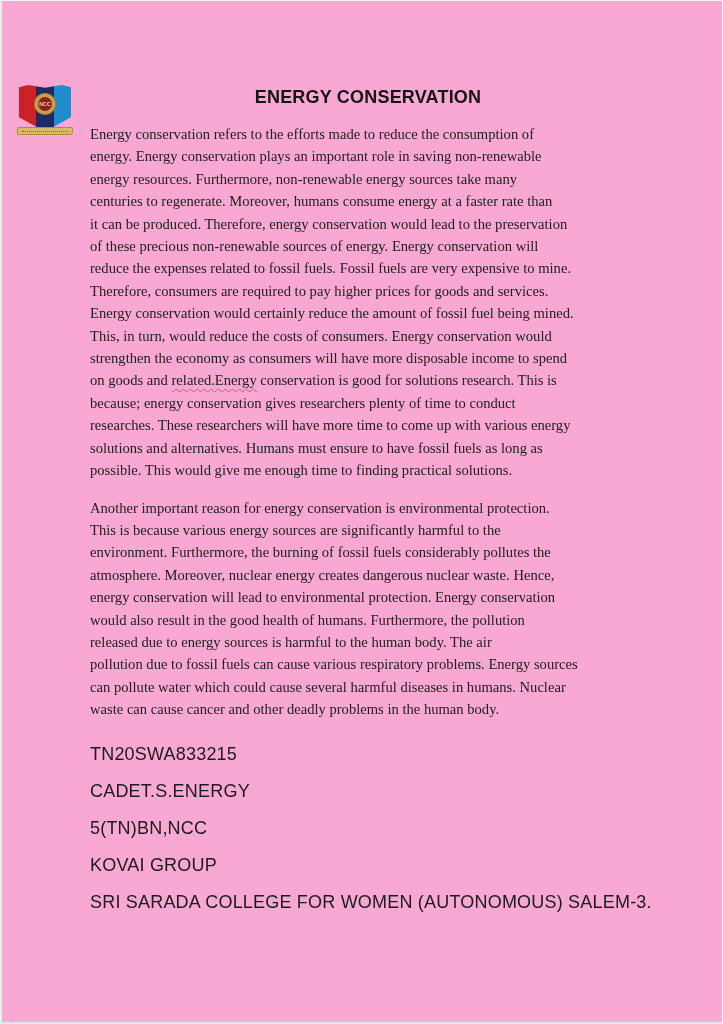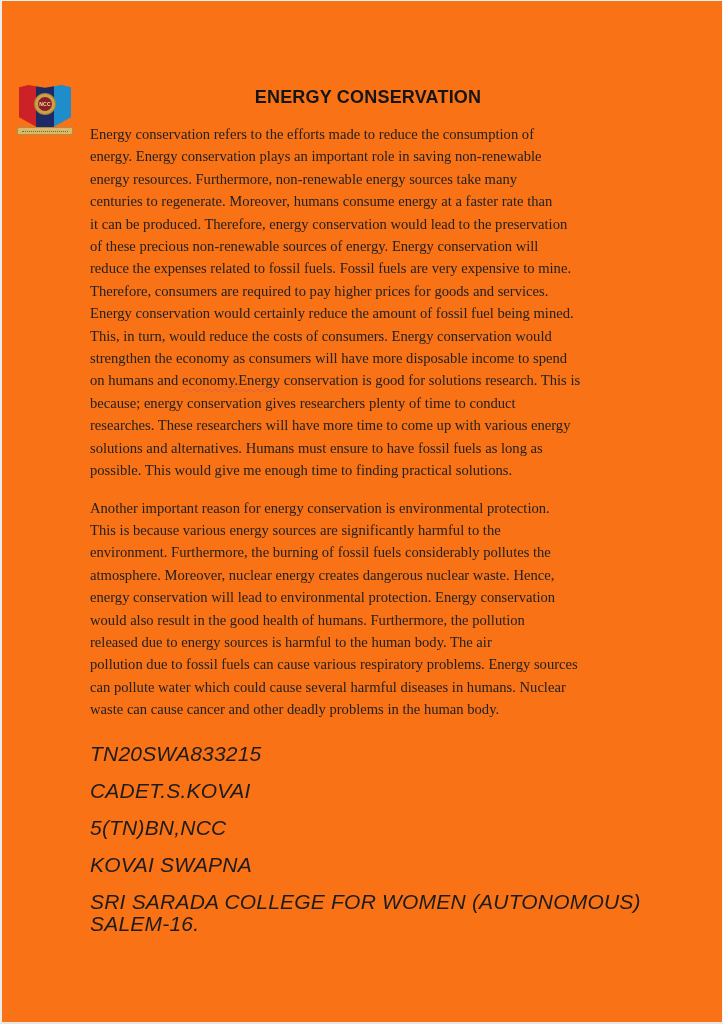--- a/index.html
+++ b/index.html
@@ -6,21 +6,21 @@
   html, body { background: #ffffff; }
   body {
     width: 723px; height: 1024px;
     font-family: "Liberation Sans", sans-serif;
     position: relative;
     overflow: hidden;
   }
   .page {
     position: absolute;
     inset: 0;
-    background: #f97316;
+    background: #f9a8d4;
     border-left: 2px solid #ececec;
     border-top: 1px solid #f2f2f2;
     border-bottom: 2px solid #e6e6e6;
     border-right: 1px solid #f7f7f7;
     padding-left: 43px;
   }
 
   
   .logo { position: absolute; left: 15px; top: 84px; width: 56px; height: 56px; }
   .shield {
@@ -86,22 +86,21 @@
   .line { display: block; }
   .misspelled {
     text-decoration: underline wavy;
     text-decoration-color: #d0605a;
     text-decoration-thickness: 1px;
     text-underline-offset: 3px;
   }
 
   .signature { margin-top: 22px; }
   .sig-line {
-    font-style: italic;
-    font-size: 21px;
+    font-size: 18px;
     color: #1c1c1c;
     margin-bottom: 15px;
     line-height: 22px;
     letter-spacing: 0.2px;
   }
 </style>
 </head>
 <body>
 
 <div class="page">
@@ -127,40 +126,40 @@
 energy. Energy conservation plays an important role in saving non-renewable
 energy resources. Furthermore, non-renewable energy sources take many
 centuries to regenerate. Moreover, humans consume energy at a faster rate than
 it can be produced. Therefore, energy conservation would lead to the preservation
 of these precious non-renewable sources of energy. Energy conservation will
 reduce the expenses related to fossil fuels. Fossil fuels are very expensive to mine.
 Therefore, consumers are required to pay higher prices for goods and services.
 Energy conservation would certainly reduce the amount of fossil fuel being mined.
 This, in turn, would reduce the costs of consumers. Energy conservation would
 strengthen the economy as consumers will have more disposable income to spend</span>
-      <span class="line"><span>on humans and </span><span class="misspelled">economy.Energy</span><span> conservation is good for solutions research. This is</span></span>
+      <span class="line"><span>on goods and </span><span class="misspelled">related.Energy</span><span> conservation is good for solutions research. This is</span></span>
       <span class="preline">because; energy conservation gives researchers plenty of time to conduct
 researches. These researchers will have more time to come up with various energy
 solutions and alternatives. Humans must ensure to have fossil fuels as long as
 possible. This would give me enough time to finding practical solutions.</span>
     </p>
 
     <p class="para preline"> Another important reason for energy conservation is environmental protection.
 This is because various energy sources are significantly harmful to the
 environment. Furthermore, the burning of fossil fuels considerably pollutes the
 atmosphere. Moreover, nuclear energy creates dangerous nuclear waste. Hence,
 energy conservation will lead to environmental protection. Energy conservation
 would also result in the good health of humans. Furthermore, the pollution
 released due to energy sources is harmful to the human body. The air
 pollution due to fossil fuels can cause various respiratory problems. Energy sources
 can pollute water which could cause several harmful diseases in humans. Nuclear
 waste can cause cancer and other deadly problems in the human body.</p>
 
     <div class="signature">
       <p class="sig-line">TN20SWA833215</p>
-      <p class="sig-line">CADET.S.KOVAI</p>
+      <p class="sig-line">CADET.S.ENERGY</p>
       <p class="sig-line">5(TN)BN,NCC</p>
-      <p class="sig-line">KOVAI SWAPNA</p>
-      <p class="sig-line">SRI SARADA COLLEGE FOR WOMEN (AUTONOMOUS) SALEM-16.</p>
+      <p class="sig-line">KOVAI GROUP</p>
+      <p class="sig-line">SRI SARADA COLLEGE FOR WOMEN (AUTONOMOUS) SALEM-3.</p>
     </div>
 
   </div>
 </div>
 
 </body></html>

